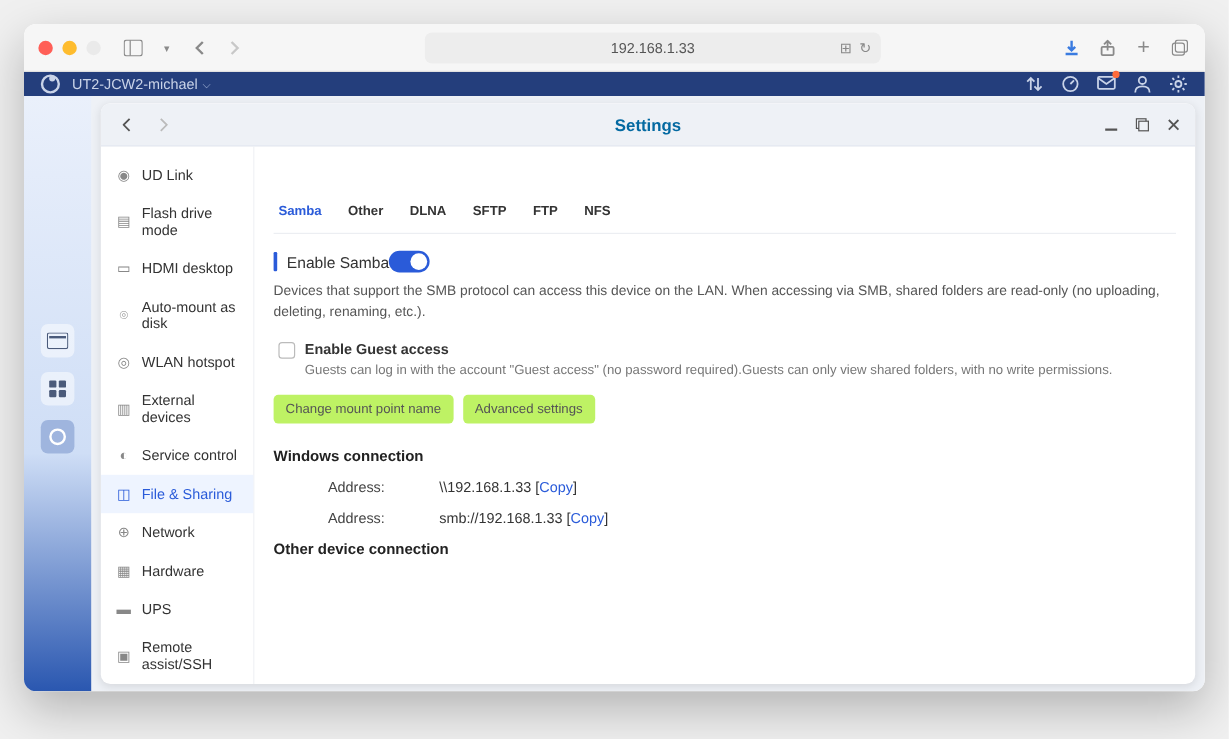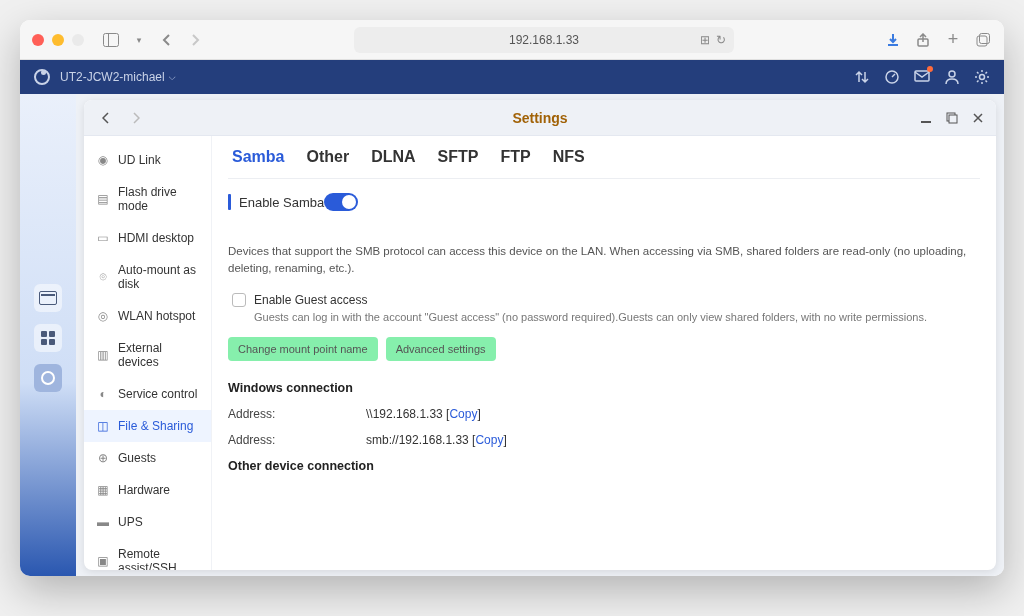--- a/index.html
+++ b/index.html
@@ -58,21 +58,21 @@
   justify-content: center;
   color: #555;
   font-size: 12px;
   position: relative;
 }
 .addr-right-icons { position: absolute; right: 8px; display: flex; gap: 6px; color: #888; font-size: 12px; }
 .right-group { display: flex; gap: 12px; color: #8a8a8a; }
 
 
 .nas-header {
-  height: 34px;
+  height: 20px;
   background: #243e7c;
   color: #c9d3e8;
   display: flex;
   align-items: center;
   padding: 0 14px;
   font-size: 12px;
   gap: 10px;
 }
 .nas-logo { width: 16px; height: 16px; border: 2px solid #c9d3e8; border-radius: 50%; position: relative; }
 .nas-logo::after { content: ""; position: absolute; width: 5px; height: 5px; background: #c9d3e8; border-radius: 50%; top: -1px; left: 5px; }
@@ -115,21 +115,21 @@
   height: 36px;
   background: #eef1f6;
   border-bottom: 1px solid #e4e8f0;
   display: flex;
   align-items: center;
   padding: 0 10px;
   position: relative;
 }
 .nav-arrows { display: flex; gap: 6px; }
 .nav-btn { width: 24px; height: 24px; display: flex; align-items: center; justify-content: center; color: #777; border-radius: 4px; }
-.settings-title { position: absolute; left: 0; right: 0; text-align: center; font-weight: 700; font-size: 14px; color: #a16207; pointer-events: none; }
+.settings-title { position: absolute; left: 0; right: 0; text-align: center; font-weight: 700; font-size: 14px; color: #0369a1; pointer-events: none; }
 .win-controls { display: flex; gap: 10px; margin-left: auto; color: #777; }
 .win-btn { width: 16px; height: 16px; display:flex; align-items:center; justify-content:center; }
 
 .settings-body { flex: 1; display: flex; overflow: hidden; }
 
 
 .sidebar {
   width: 128px;
   padding: 8px 0;
   overflow-y: auto;
@@ -152,21 +152,22 @@
 .sidebar-item.active .side-icon { color: #2a5bd9; }
 
 
 .main { flex: 1; overflow-y: auto; padding: 0 16px 16px 16px; }
 .tabs {
   display: flex;
   gap: 22px;
   padding: 12px 4px 10px 4px;
   border-bottom: 1px solid #eceef2;
   font-weight: 700;
-  font-size: 16px;
+  font-size: 11px;
+  margin-top: 36px;
 }
 .tab { color: #333; cursor: pointer; padding-bottom: 2px; }
 .tab.active { color: #2a5bd9; }
 
 .section-heading {
   display: flex;
   align-items: center;
   padding: 14px 0 6px 0;
 }
 .section-heading .title-wrap {
@@ -177,35 +178,35 @@
   color: #333;
 }
 .accent-bar { width: 3px; height: 16px; background: #2a5bd9; border-radius: 1px; }
 
 
 .toggle {
   width: 34px; height: 18px; background: #2a5bd9; border-radius: 9px; position: relative;
 }
 .toggle .knob { position: absolute; right: 2px; top: 2px; width: 14px; height: 14px; background: #fff; border-radius: 50%; }
 
-.desc { color: #555; font-size: 11.5px; line-height: 1.5; padding: 2px 0 10px 0; margin-top: 24px; }
-.checkbox-row { display: flex; align-items: flex-end; gap: 8px; padding: 4px 0 2px 4px; }
+.desc { color: #555; font-size: 11.5px; line-height: 1.5; padding: 2px 0 10px 0; }
+.checkbox-row { display: flex; align-items: center; gap: 8px; padding: 4px 0 2px 4px; font-weight: bold; }
 .checkbox { width: 14px; height: 14px; border: 1px solid #bbb; border-radius: 3px; margin-top: 1px; flex-shrink: 0; }
 .checkbox-label { color: #333; font-size: 12px; }
 .sub-desc { color: #777; font-size: 11px; padding: 2px 0 10px 26px; }
 
 .btn-row { display: flex; gap: 8px; padding: 4px 0 14px 0; }
 .btn-pill {
-  background: #86efac; color: #555; font-size: 11px;
+  background: #bef264; color: #555; font-size: 11px;
   padding: 6px 10px; border-radius: 4px; cursor: pointer;
 }
 
 .subhead { font-weight: 700; font-size: 12.5px; color: #222; padding: 6px 0; }
 .kv-row { display: flex; padding: 6px 0; font-size: 12px; }
-.kv-row .k { width: 138px; color: #444; }
+.kv-row .k { width: 138px; color: #444; text-align: center; }
 .kv-row .v { color: #333; }
 .copy-link { color: #2a5bd9; cursor: pointer; }
 
 svg { display: block; }
 </style>
 </head>
 <body>
 
 <div class="page-wrap">
 <div class="browser-window">
@@ -399,21 +400,21 @@
           <div class="sidebar-item">
             <span class="side-icon">◐</span>
             <span>Service control</span>
           </div>
           <div class="sidebar-item active">
             <span class="side-icon">◫</span>
             <span>File &amp; Sharing</span>
           </div>
           <div class="sidebar-item">
             <span class="side-icon">⊕</span>
-            <span>Guests</span>
+            <span>Network</span>
           </div>
           <div class="sidebar-item">
             <span class="side-icon">▦</span>
             <span>Hardware</span>
           </div>
           <div class="sidebar-item">
             <span class="side-icon">▬</span>
             <span>UPS</span>
           </div>
           <div class="sidebar-item">

